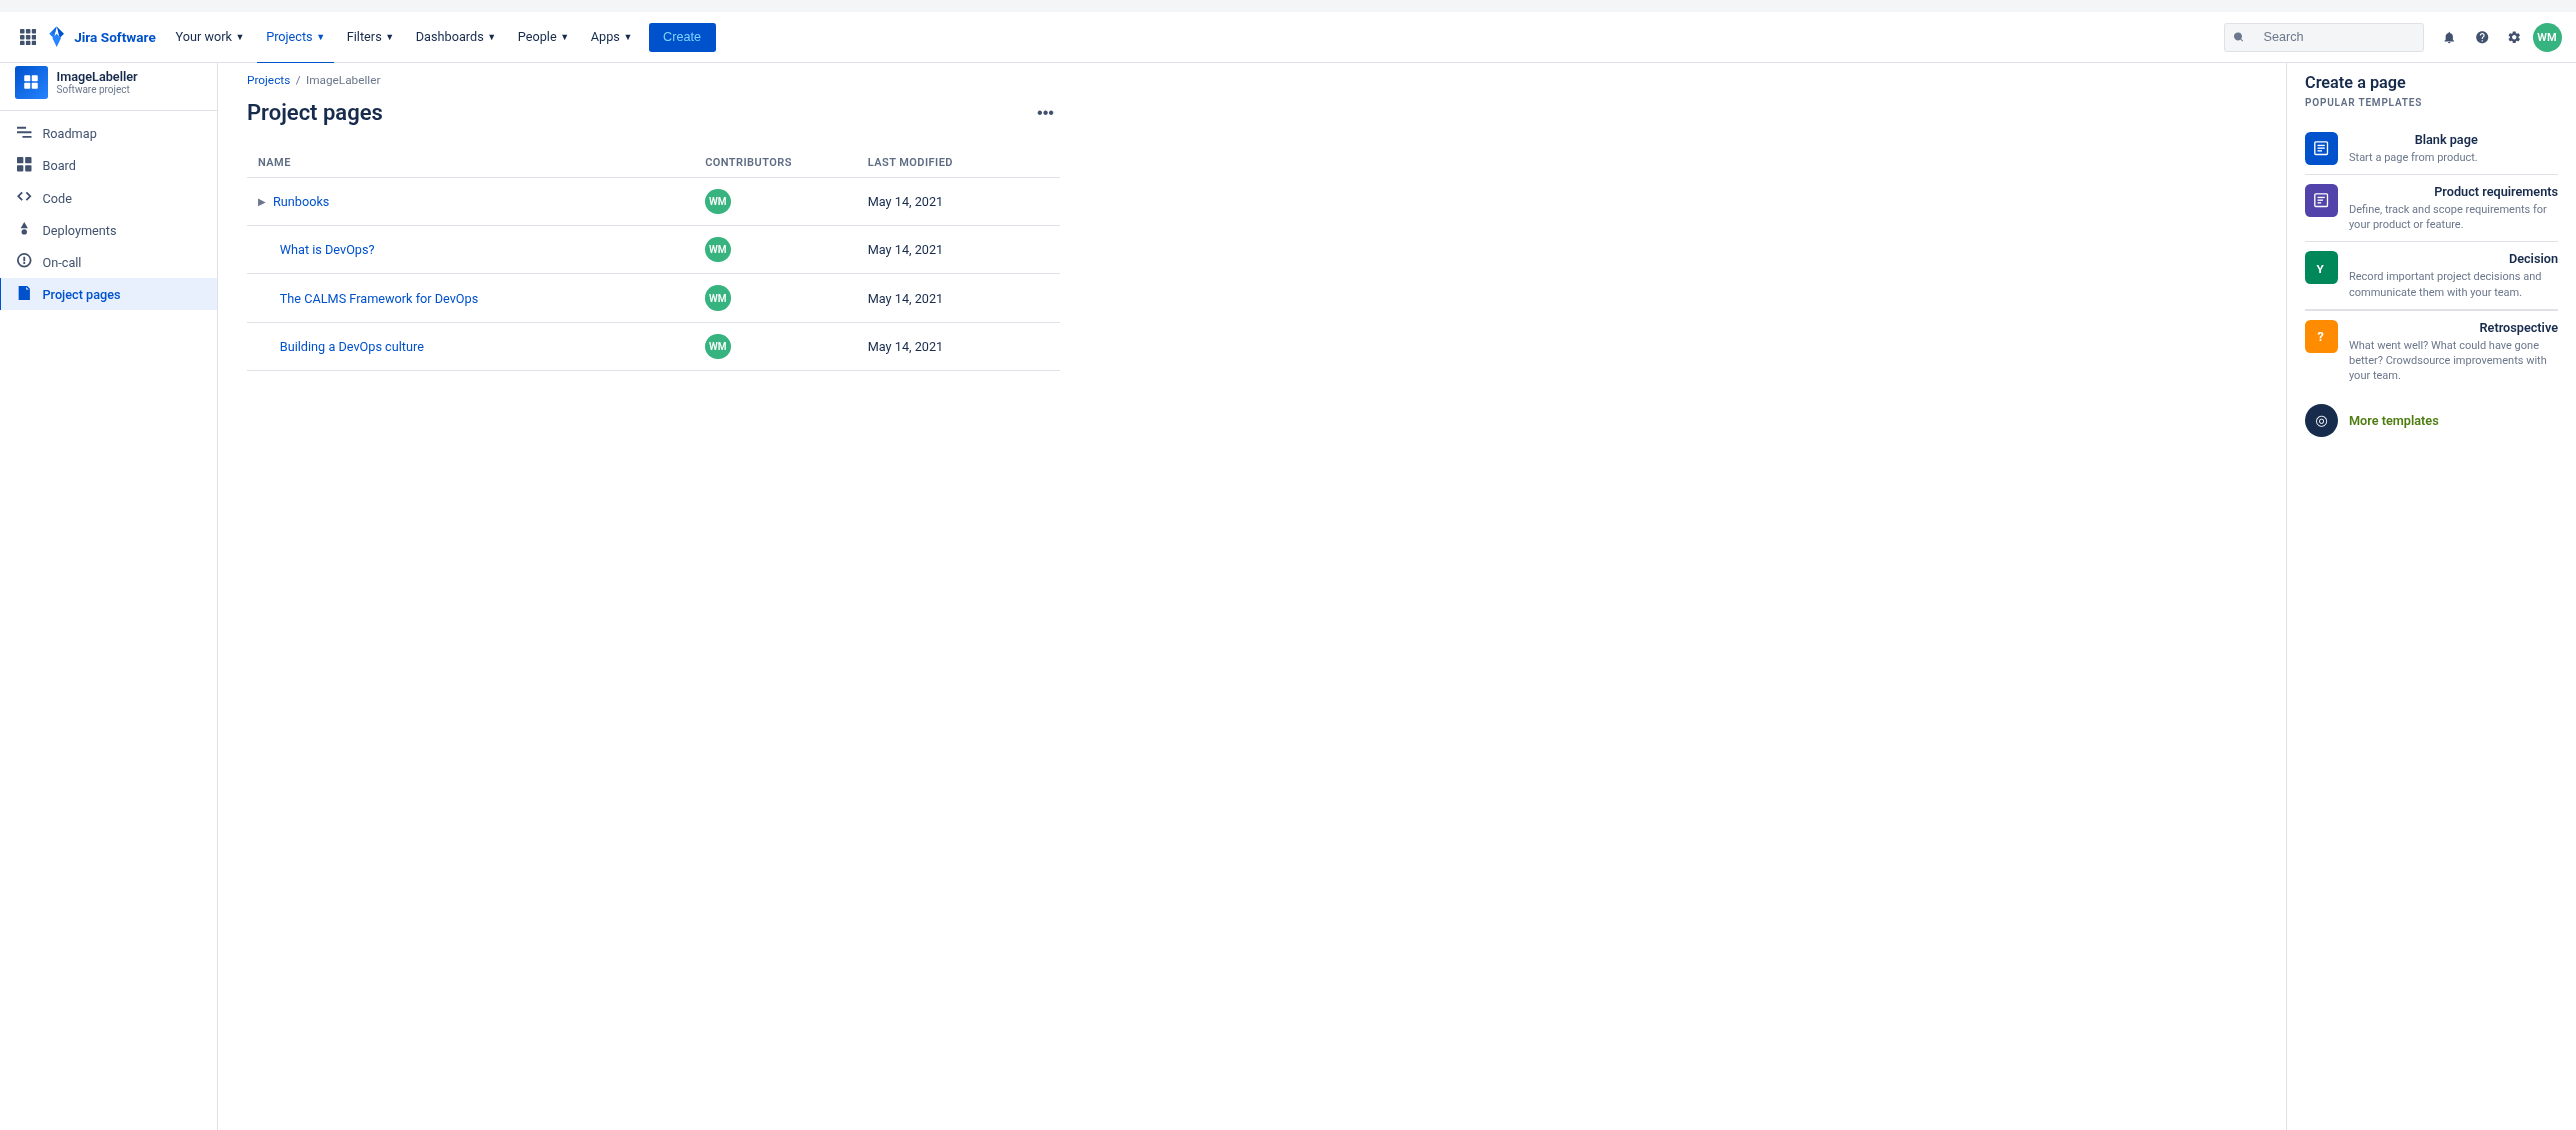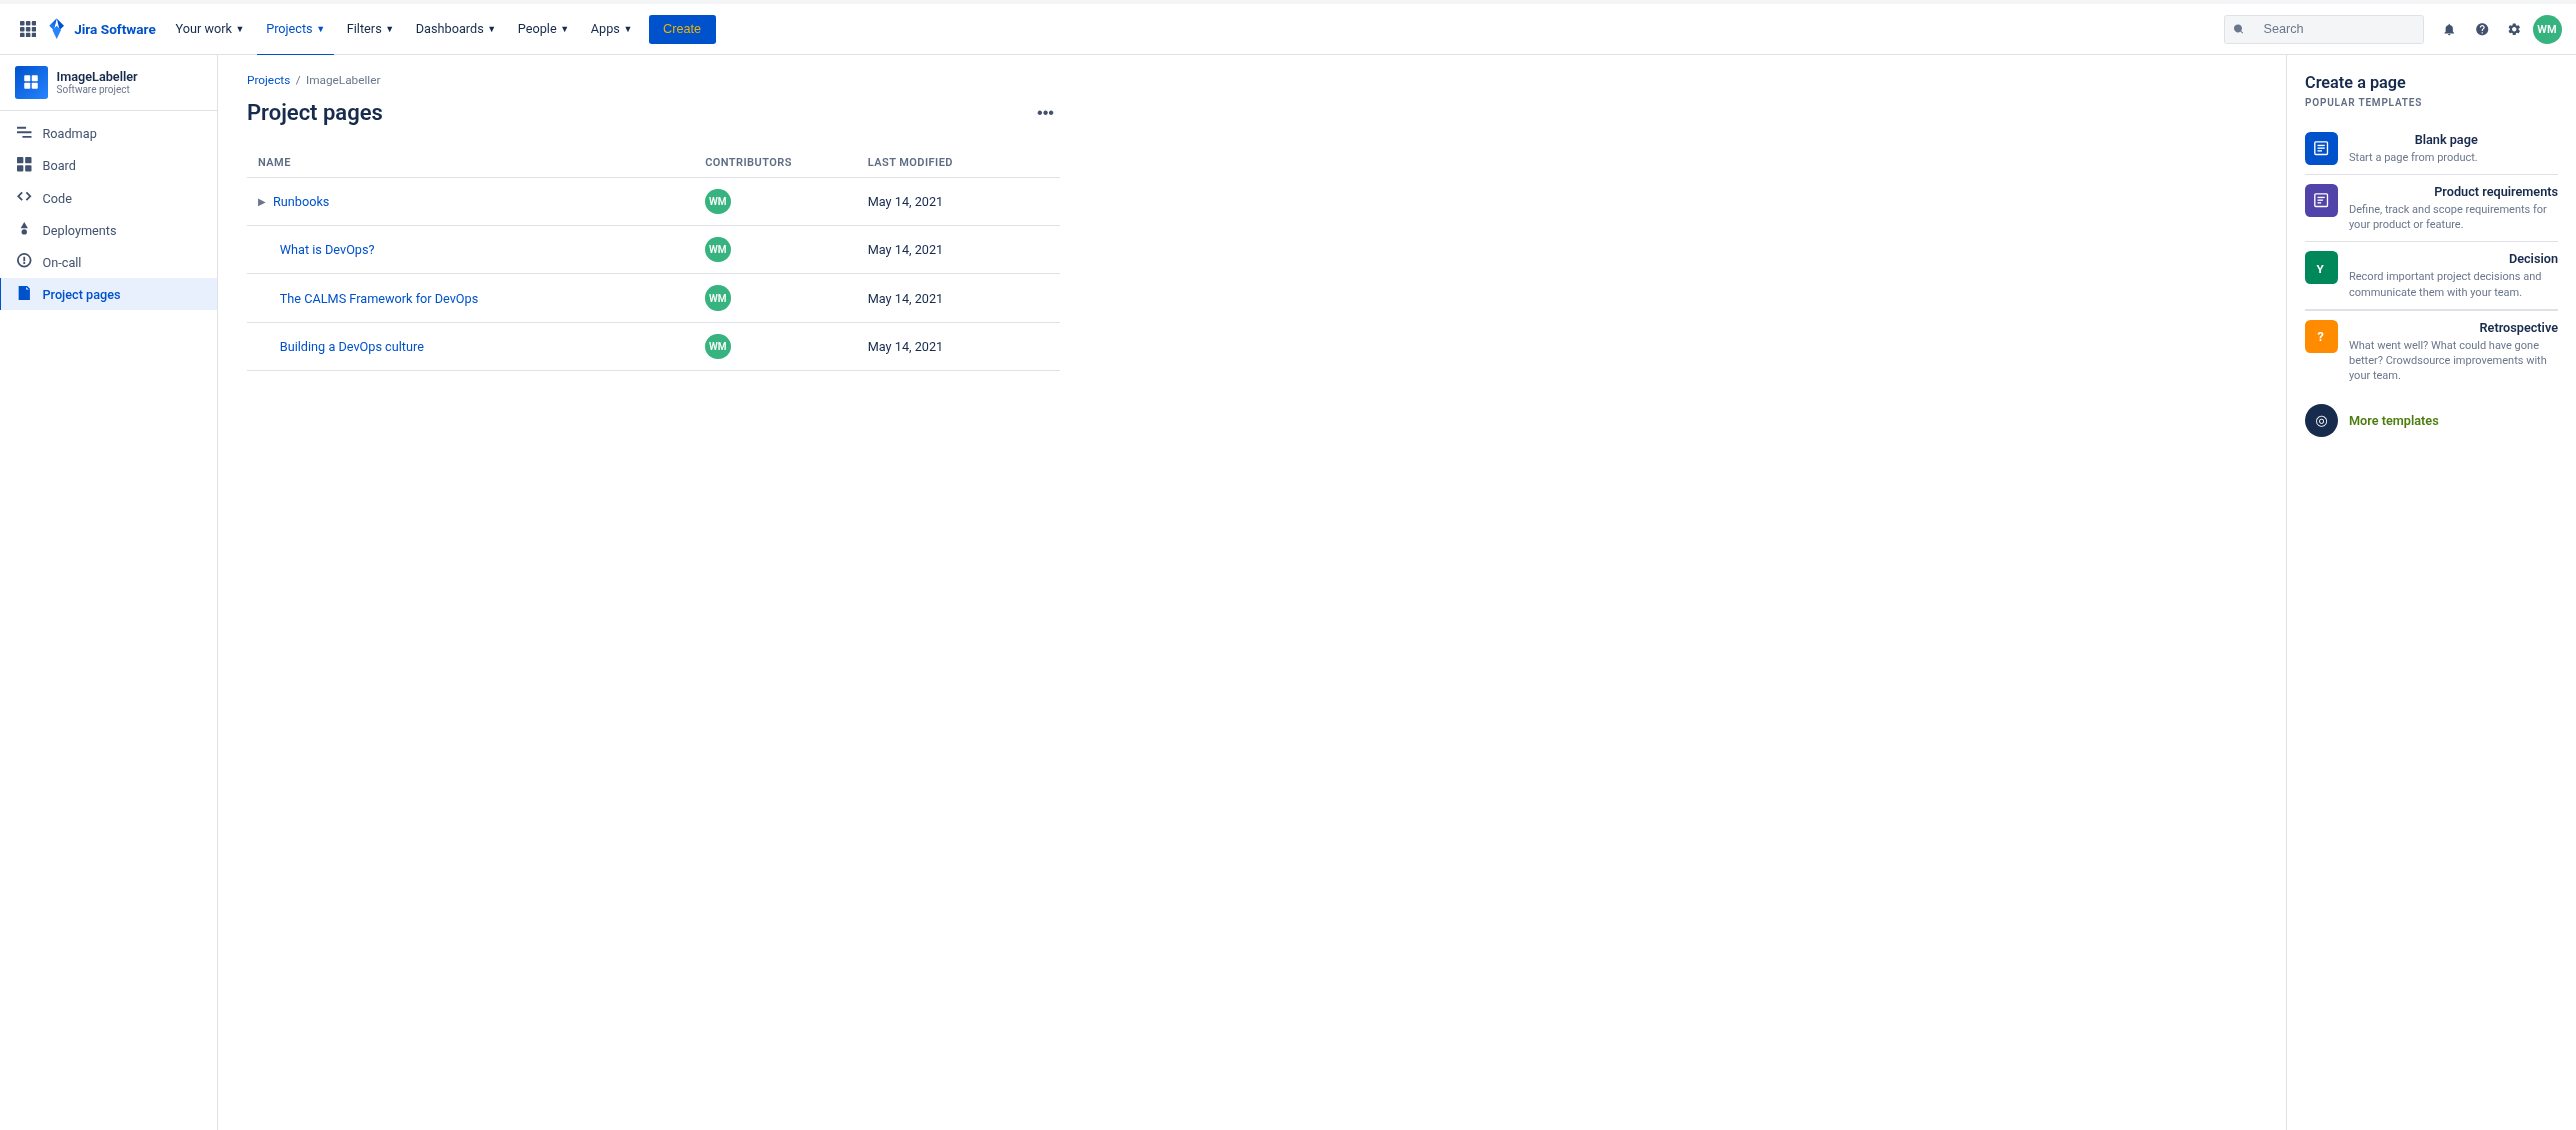--- a/index.html
+++ b/index.html
@@ -2,34 +2,34 @@
 <html style="font-size:14.5px"><head>
   <meta charset="utf-8">
   <style>
     * { box-sizing: border-box; margin: 0; padding: 0; }
     body { font-family: -apple-system, BlinkMacSystemFont, 'Segoe UI', Roboto, sans-serif; background: #f4f5f7; height: 100vh; overflow: hidden; }
 
     
     .topnav {
       display: flex; align-items: center; height: 51px;
       background: #fff; border-bottom: 0.9px solid #dfe1e6;
-      padding: 0 14.5px; gap: 3.6px; position: fixed; top: 4px; left: 0; right: 0; z-index: 100;
+      padding: 0 14.5px; gap: 3.6px; position: fixed; top: 12px; left: 0; right: 0; z-index: 100;
     }
     .topnav-grid-icon { color: #42526e; cursor: pointer; padding: 5.4px; border-radius: 2.7px; display:flex; align-items:center; }
     .topnav-logo { display:flex; align-items:center; gap:5.4px; color:#0052cc; font-weight:700; font-size:13.6px; margin-right:7.3px; }
     .topnav-logo svg { width:23.6px; height:23.6px; }
     .topnav-item {
       display:flex; align-items:center; gap:3.6px; padding:0 9px; height:51px;
       color:#172b4d; font-size:12.7px; font-weight:400; cursor:pointer; white-space:nowrap;
       border-bottom: 1.8px solid transparent;
     }
     .topnav-item.active { color:#0052cc; border-bottom-color:#0052cc; }
     .topnav-chevron { font-size:9px; }
     .topnav-create {
-      background:#0052cc; color:#eab308; border:none; border-radius:2.7px;
+      background:#0052cc; color:#7dd3fc; border:none; border-radius:2.7px;
       padding:0 14.5px; height:29px; font-size:12.7px; font-weight:500; cursor:pointer; margin-left:3.6px;
     }
     .topnav-spacer { flex:1; }
     .topnav-search {
       display:flex; align-items:center; gap:19px;
       background:#f4f5f7; border:1.8px solid #dfe1e6; border-radius:2.7px;
       padding:0 9px; height:29px; width:200px; cursor:text;
     }
     .topnav-search input { border:none; background:transparent; outline:none; font-size:12.7px; color:#172b4d; width:100%; }
     .topnav-search input::placeholder { color:#6b778c; }

